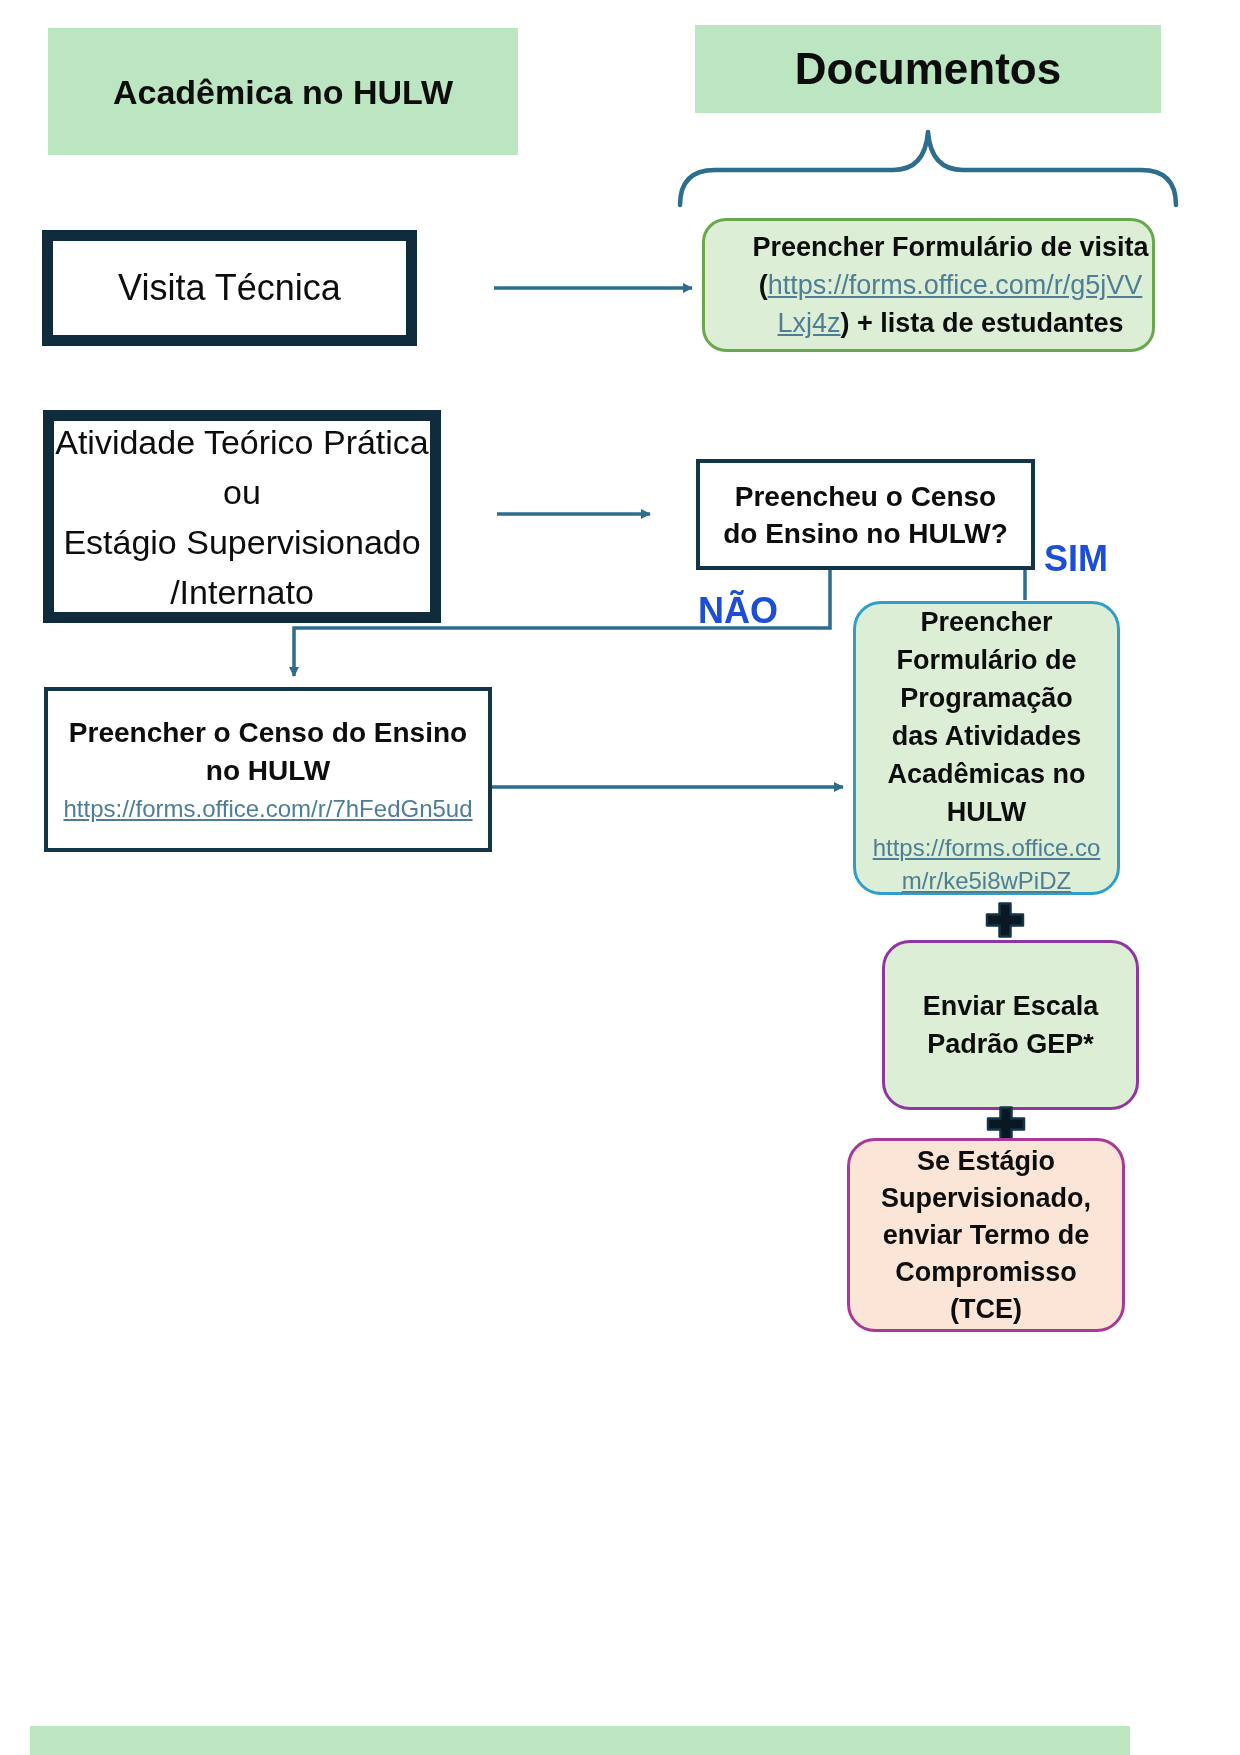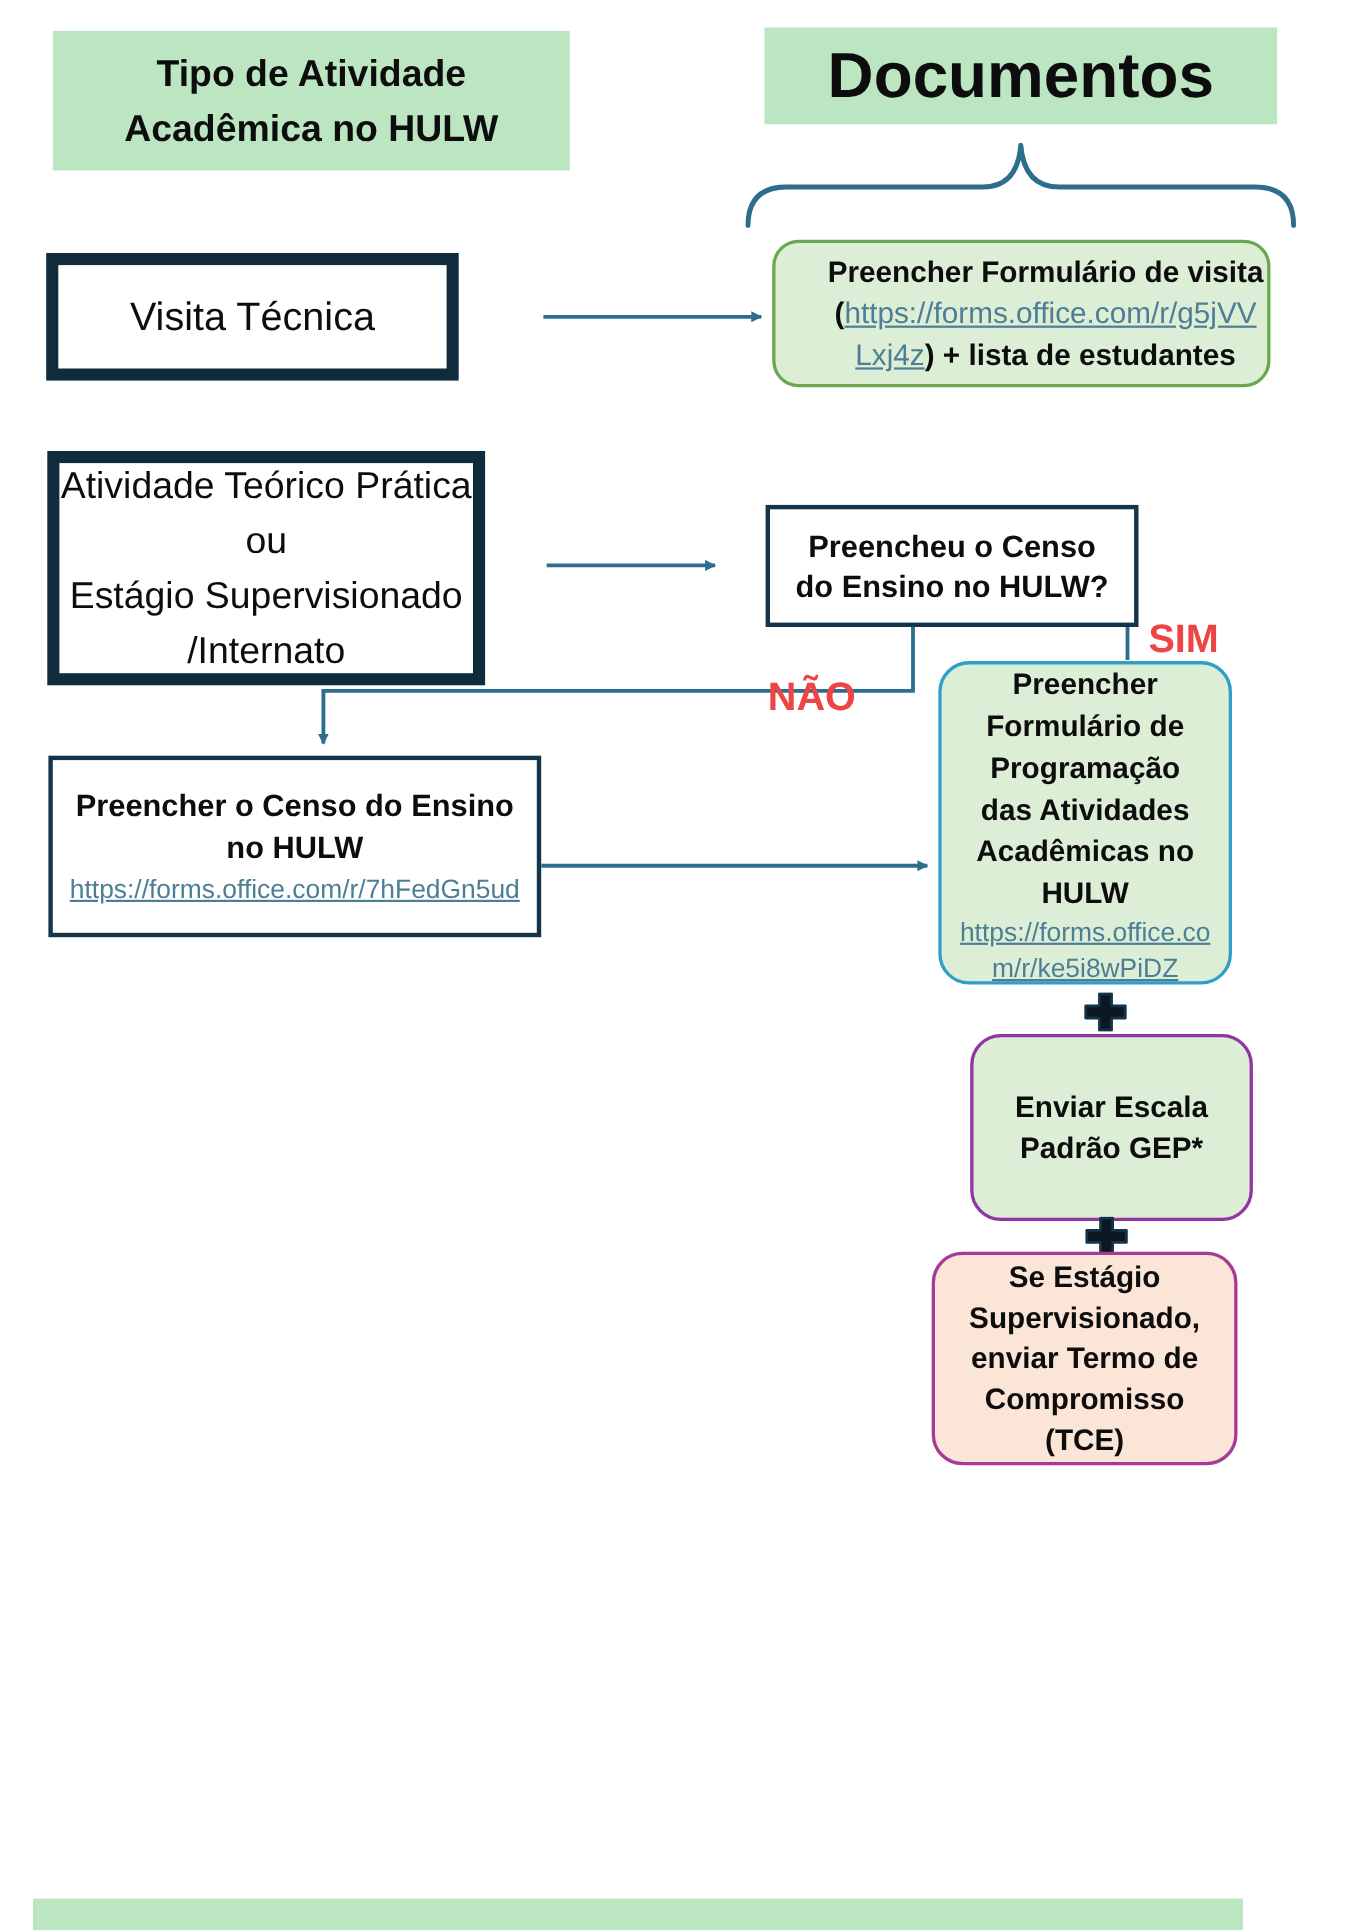--- a/index.html
+++ b/index.html
@@ -6,21 +6,21 @@
   #canvas{
     position:relative;width:1240px;height:1755px;background:#ffffff;
     font-family:"Liberation Sans",sans-serif;color:#0d0d0d;overflow:hidden;
   }
   .abs{position:absolute;box-sizing:border-box;}
   .center-col{display:flex;flex-direction:column;align-items:center;justify-content:center;text-align:center;}
   .header{
     background:var(--header-green);font-weight:bold;
   }
   .header-left{font-size:34px;line-height:50px;}
-  .header-right{font-size:58px;line-height:48px;text-align:center;}
+  .header-right{font-size:44px;line-height:48px;text-align:center;}
   .thickbox{
     background:#ffffff;border:11px solid var(--dark-navy);
     font-weight:normal;
   }
   .thinbox{
     background:#ffffff;border:4px solid var(--navy-mid);
     font-weight:bold;
   }
   .round{
     border-radius:24px;background:var(--green-fill);
@@ -31,21 +31,21 @@
   .gbox1{border:3px solid var(--green-border);font-size:27px;line-height:38px;font-weight:bold;}
   .censo-title{font-size:28px;line-height:38px;font-weight:bold;}
   .link{
     color:var(--link-teal);text-decoration:underline;font-weight:normal;cursor:pointer;
   }
   .censo-link{font-size:24px;line-height:34px;margin-top:2px;}
   .prog-box{border:3px solid var(--blue-border);font-size:27px;line-height:38px;font-weight:bold;padding-top:4px;}
   .prog-link{font-size:24px;line-height:33px;}
   .escala-box{border:3px solid var(--purple-border);font-size:27px;line-height:38px;font-weight:bold;}
   .tce-box{border:3px solid var(--magenta-border);background:var(--peach-fill);font-size:27px;line-height:37px;font-weight:bold;}
-  .branch-label{font-size:36px;font-weight:bold;color:#ef4444;margin-top:22px;}
+  .branch-label{font-size:36px;font-weight:bold;color:#1d4ed8;}
   .bottom-bar{background:var(--header-green);}
   svg.overlay{position:absolute;left:0;top:0;pointer-events:none;}
   .connector{stroke:var(--arrow-teal);stroke-width:3.5;fill:none;}
   .brace{stroke:var(--arrow-teal);stroke-width:4.5;fill:none;stroke-linecap:round;stroke-linejoin:round;}
 </style>
 </head>
 <body>
 
 <div id="canvas">
 
@@ -57,21 +57,20 @@
     </defs>
     <path class="brace" d="M 680 205 Q 680 170 715 170 L 893 170 Q 925 170 928 132 Q 931 170 963 170 L 1141 170 Q 1176 170 1176 205"></path>
     <path class="connector" marker-end="url(#arrow)" d="M 494 288 L 692 288"></path>
     <path class="connector" marker-end="url(#arrow)" d="M 497 514 L 650 514"></path>
     <path class="connector" marker-end="url(#arrow)" d="M 830 570 L 830 628 L 294 628 L 294 676"></path>
     <path class="connector" d="M 998 528 L 1025 528 L 1025 600"></path>
     <path class="connector" marker-end="url(#arrow)" d="M 492 787 L 843 787"></path>
   </svg>
 
   <div class="abs header header-left center-col" style="left:48px;top:28px;width:470px;height:127px;">
-    <div>Tipo de Atividade</div>
     <div>Acadêmica no HULW</div>
   </div>
 
   <div class="abs header header-right center-col" style="left:695px;top:25px;width:466px;height:88px;">
     <div>Documentos</div>
   </div>
 
   <div class="abs thickbox visita-text center-col" style="left:42px;top:230px;width:375px;height:116px;">
     <div>Visita Técnica</div>
   </div>

